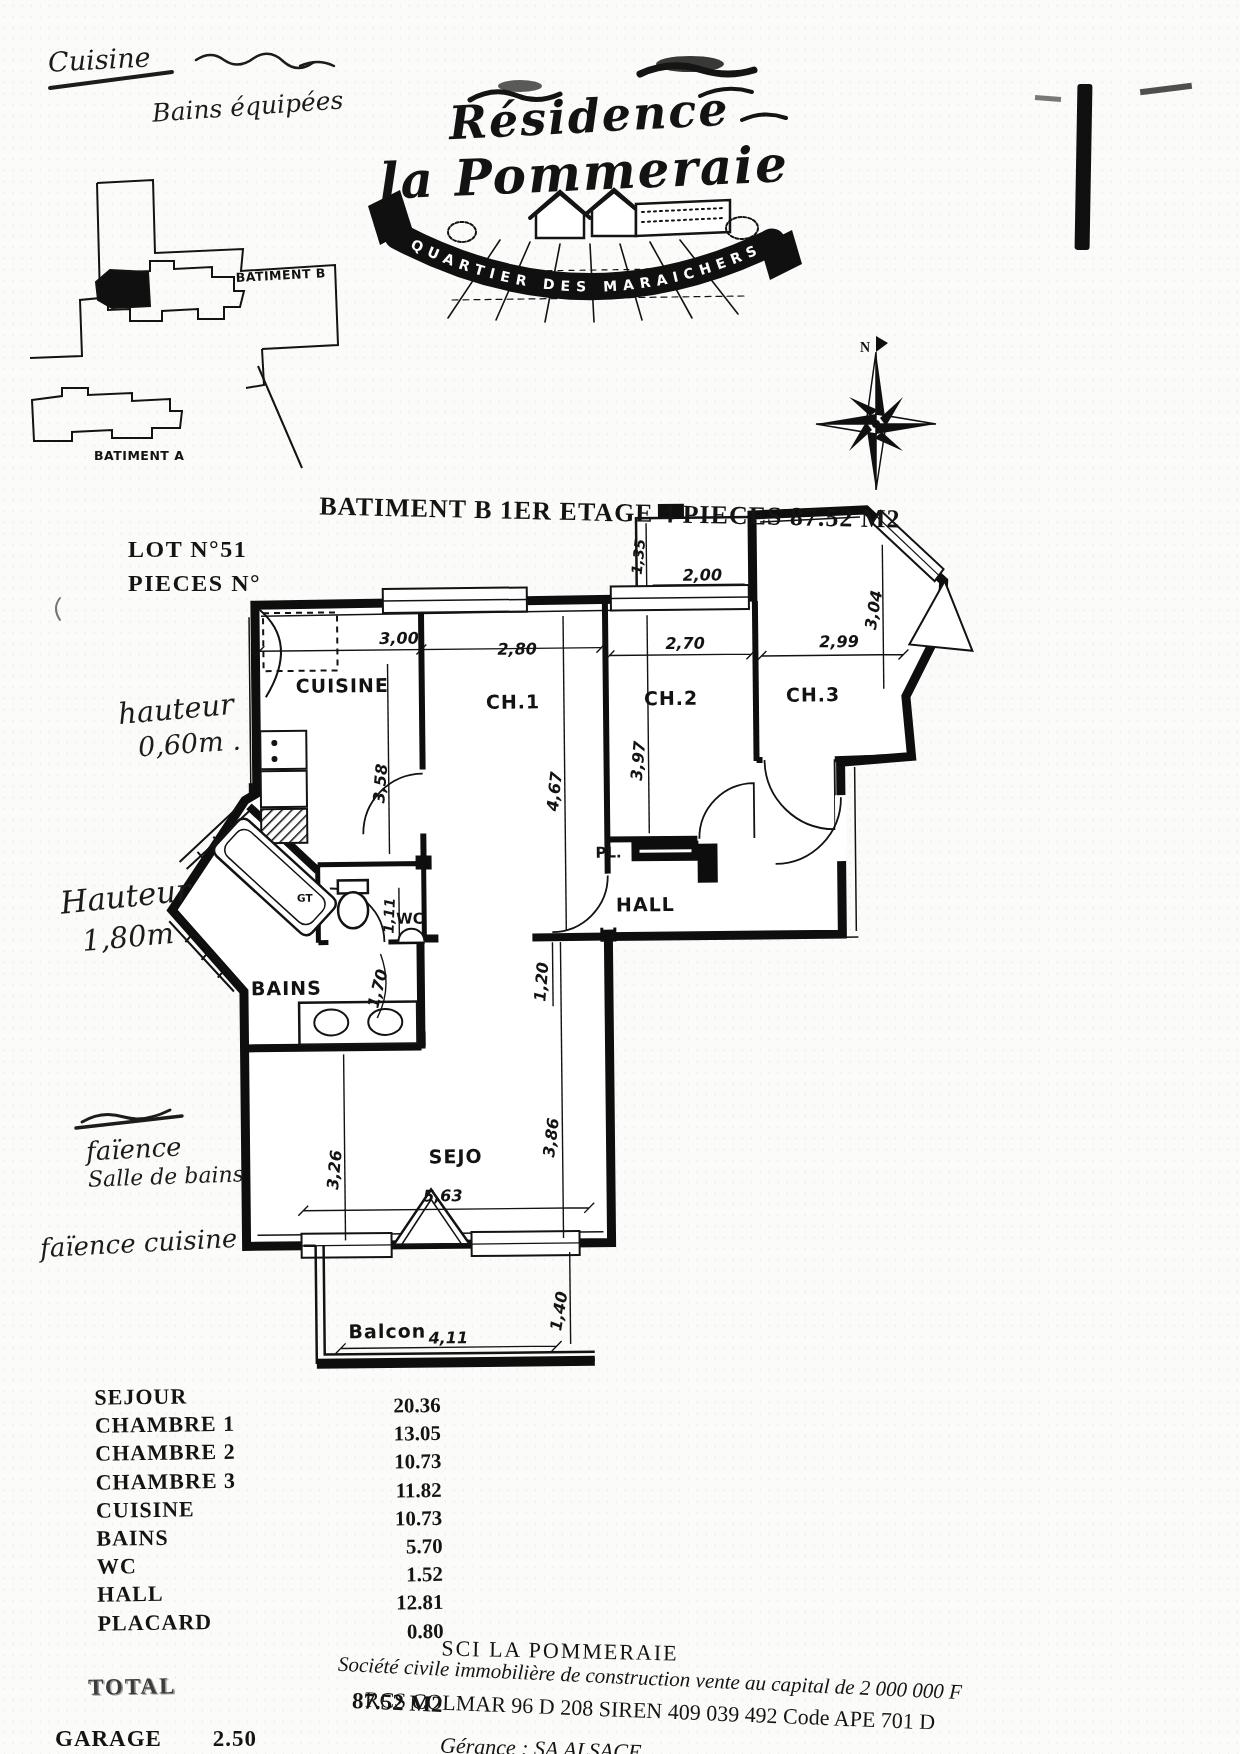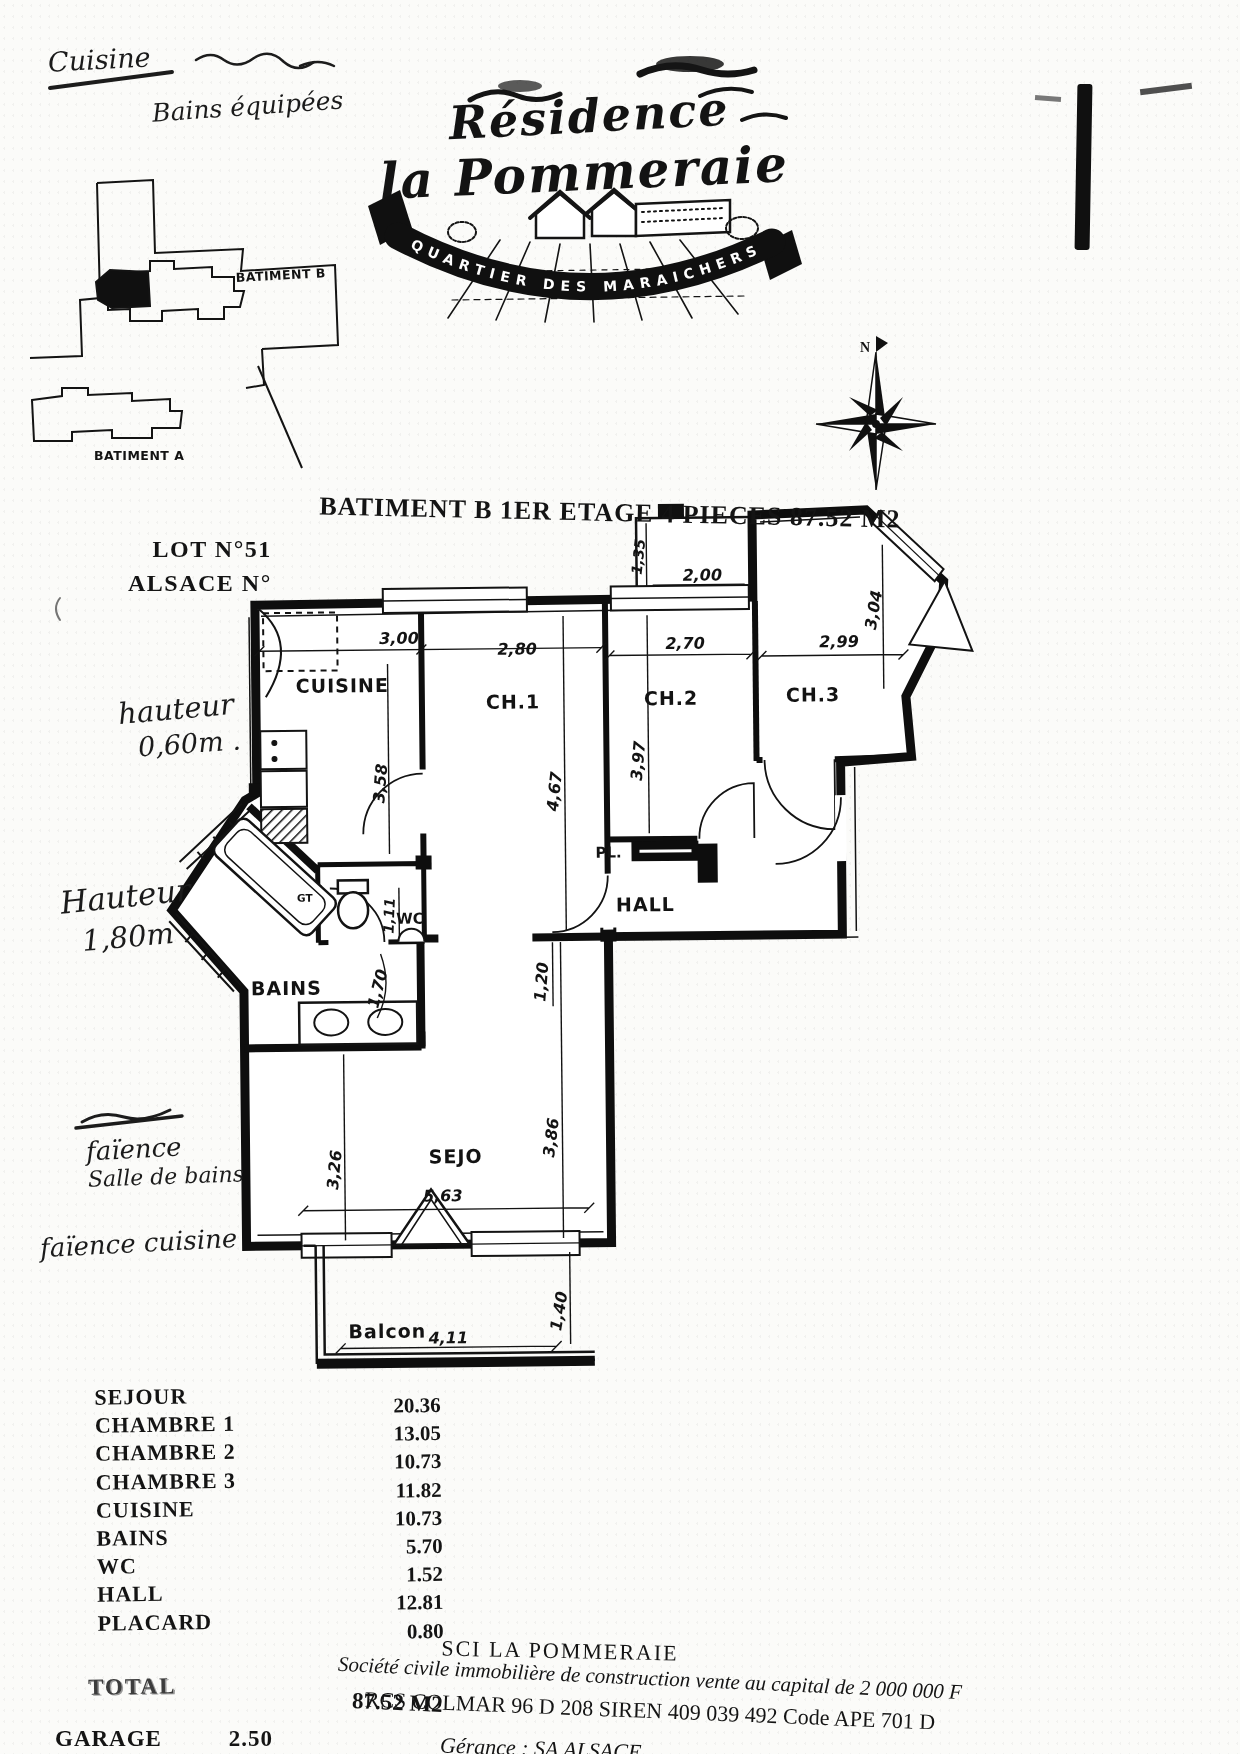--- a/index.html
+++ b/index.html
@@ -16,30 +16,30 @@
   .room{font:bold 19px "DejaVu Sans",sans-serif;letter-spacing:1px;}
   .roomsm{font:bold 15px "DejaVu Sans",sans-serif;}
   .roomxs{font:bold 10.5px "DejaVu Sans",sans-serif;}
   .dim{font:italic bold 16px "DejaVu Sans",sans-serif;}
   .dimsm{font:italic bold 14.5px "DejaVu Sans",sans-serif;}
   .ntxt{font:bold 14px "Liberation Serif",serif;}
   .hw{position:absolute;font-family:"DejaVu Serif",serif;font-style:italic;color:#1b1b1b;white-space:nowrap;}
   .title{position:absolute;left:270px;top:498px;width:680px;text-align:center;
          font:bold 26px "Liberation Serif",serif;letter-spacing:1px;transform:rotate(1.3deg);}
   .lot{position:absolute;left:128px;top:536px;font:bold 24px "Liberation Serif",serif;letter-spacing:1.5px;}
-  .lot div{margin-bottom:7px;text-align:right;}
+  .lot div{margin-bottom:7px;}
   .areas{position:absolute;left:82px;top:1382px;width:420px;transform:rotate(-0.8deg);}
   .arow{position:relative;height:28.2px;}
   .albl{position:absolute;left:14px;top:0;font:bold 22px "Liberation Serif",serif;letter-spacing:1px;}
   .aval{position:absolute;left:110px;top:13px;width:250px;text-align:right;
         font:bold 21px "Liberation Serif",serif;}
   .total{position:absolute;left:88px;top:1674px;font:bold 23px "Liberation Serif",serif;
          letter-spacing:2px;color:#3c3c3c;text-shadow:1.5px 1px 0 #9a9a9a;transform:rotate(-1deg);}
   .balrow{position:absolute;left:55px;top:1726px;font:bold 23px "Liberation Serif",serif;letter-spacing:1px;}
-  .balrow .v{margin-left:60px;}
+  .balrow .v{margin-left:44px;}
   .f-co{position:absolute;left:330px;top:1638px;width:460px;text-align:center;
         font:22px "Liberation Serif",serif;letter-spacing:2px;transform:rotate(1.2deg);}
   .f-l1{position:absolute;left:210px;top:1666px;width:880px;text-align:center;
         font:italic 21px "Liberation Serif",serif;transform:rotate(2.6deg);}
   .f-tot{position:absolute;left:352px;top:1690px;font:bold 23px "Liberation Serif",serif;
          transform:rotate(2.6deg);}
   .f-l2{position:absolute;left:250px;top:1698px;width:800px;text-align:center;
         font:22px "Liberation Serif",serif;transform:rotate(2.3deg);}
   .f-l3{position:absolute;left:440px;top:1736px;font:italic 22px "Liberation Serif",serif;
         transform:rotate(2deg);}
@@ -315,21 +315,21 @@
   <div class="hw" style="left:82px;top:920px;font-size:29px;transform:rotate(-5deg);">1,80m</div>
 
   <div class="hw" style="left:86px;top:1134px;font-size:26px;transform:rotate(-3deg);">faïence</div>
   <div class="hw" style="left:88px;top:1164px;font-size:22px;transform:rotate(-2deg);">Salle de bains</div>
 
   <div class="hw" style="left:40px;top:1228px;font-size:26px;transform:rotate(-3deg);">faïence cuisine</div>
 
   <div class="title">BATIMENT B 1ER ETAGE 4 PIECES 87.52 M2</div>
   <div class="lot">
     <div>LOT N°51</div>
-    <div>ALSACE N°</div>
+    <div>PIECES N°</div>
   </div>
 
   <div class="areas">
     <div class="arow">
       <span class="albl">SEJOUR</span>
       <span class="aval">20.36</span>
       </div>
     <div class="arow">
       <span class="albl">CHAMBRE 1</span>
       <span class="aval">13.05</span>

